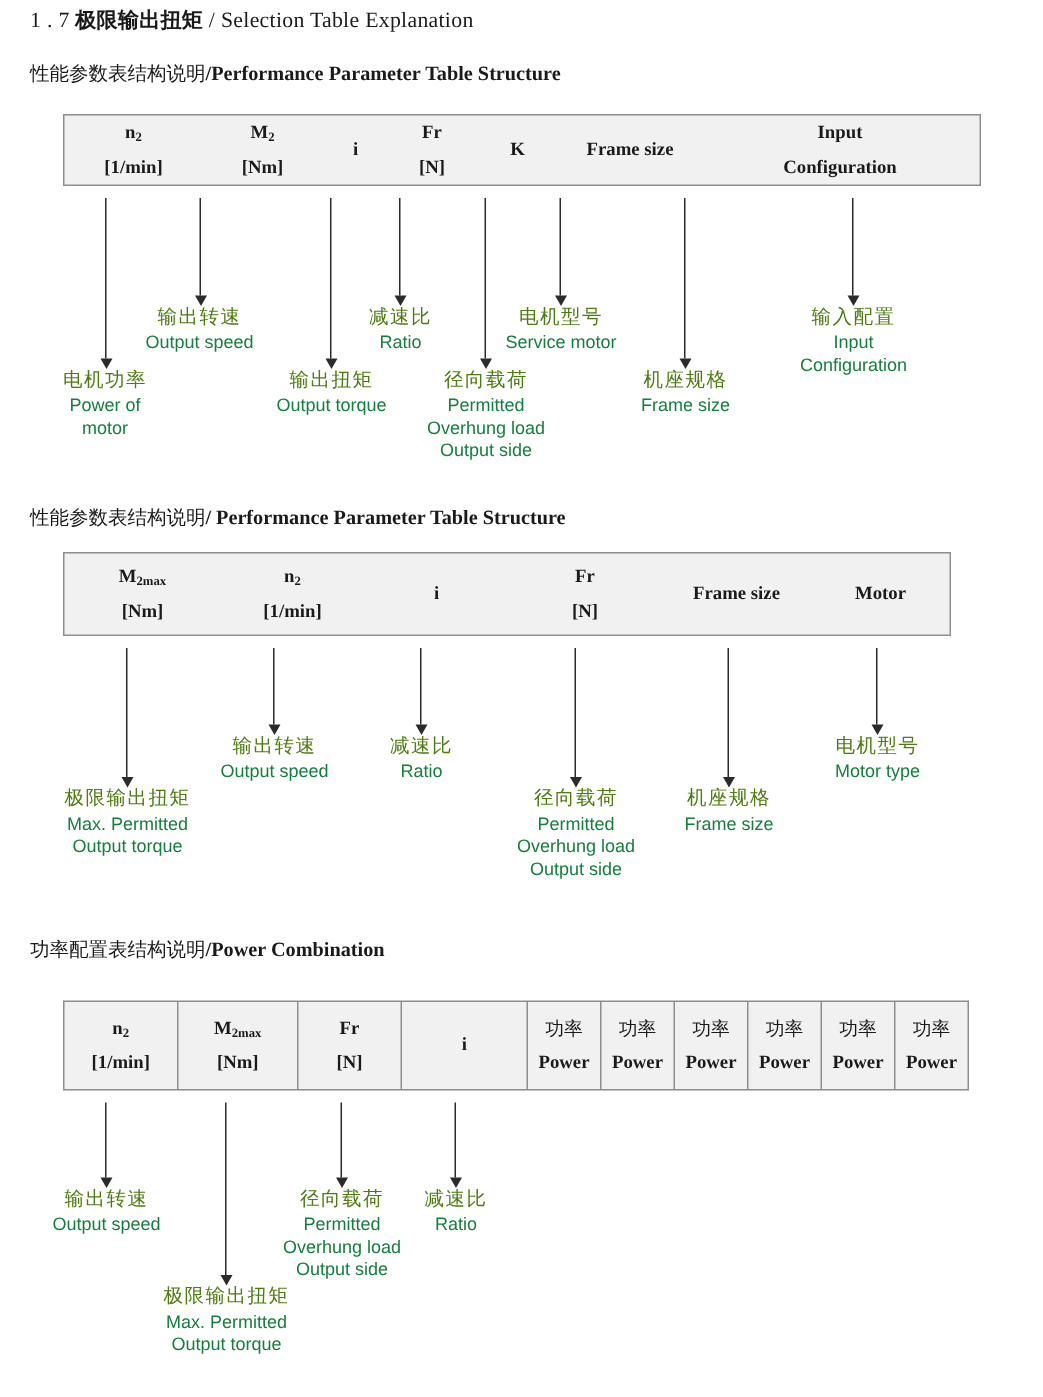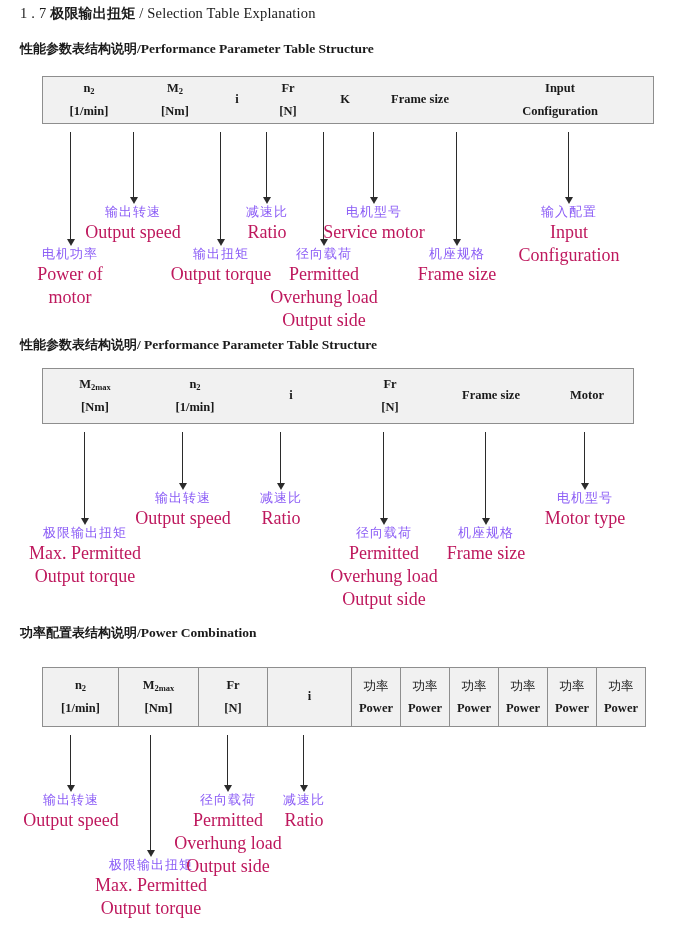--- a/index.html
+++ b/index.html
@@ -44,21 +44,21 @@
   }
 
   .sec-head {
     position: absolute;
     left: 20px;
     font-size: 13px;
     white-space: nowrap;
   }
   .sec-head .cn {
     font-family: "DejaVu Sans", sans-serif;
-    font-weight: bold;
+    font-weight: normal;
     font-size: 13px;
   }
   .sec-head .en {
     font-family: "Liberation Serif", serif;
     font-weight: bold;
     font-size: 13.5px;
   }
 
   
   .tbl {
@@ -128,28 +128,28 @@
     white-space: nowrap;
     line-height: 1.28;
     font-size: 12.5px;
     font-family: "Liberation Serif", serif;
     transform: translateX(-50%);
   }
   .anno .cn {
     display: block;
     font-family: "DejaVu Sans", sans-serif;
     font-size: 13px;
-    color: #8b5cf6;
+    color: #4d7c0f;
     letter-spacing: 1px;
   }
   .anno .en {
     display: block;
-    font-family: Liberation Serif, serif;
-    font-size: 18px;
-    color: #be185d;
+    font-family: Liberation Sans, sans-serif;
+    font-size: 12px;
+    color: #15803d;
   }
 </style>
 </head>
 <body>
 
 <div class="page">
 
   <div class="title-main">
     <span class="num">1 . 7</span>
     <span class="cn">极限输出扭矩</span>

